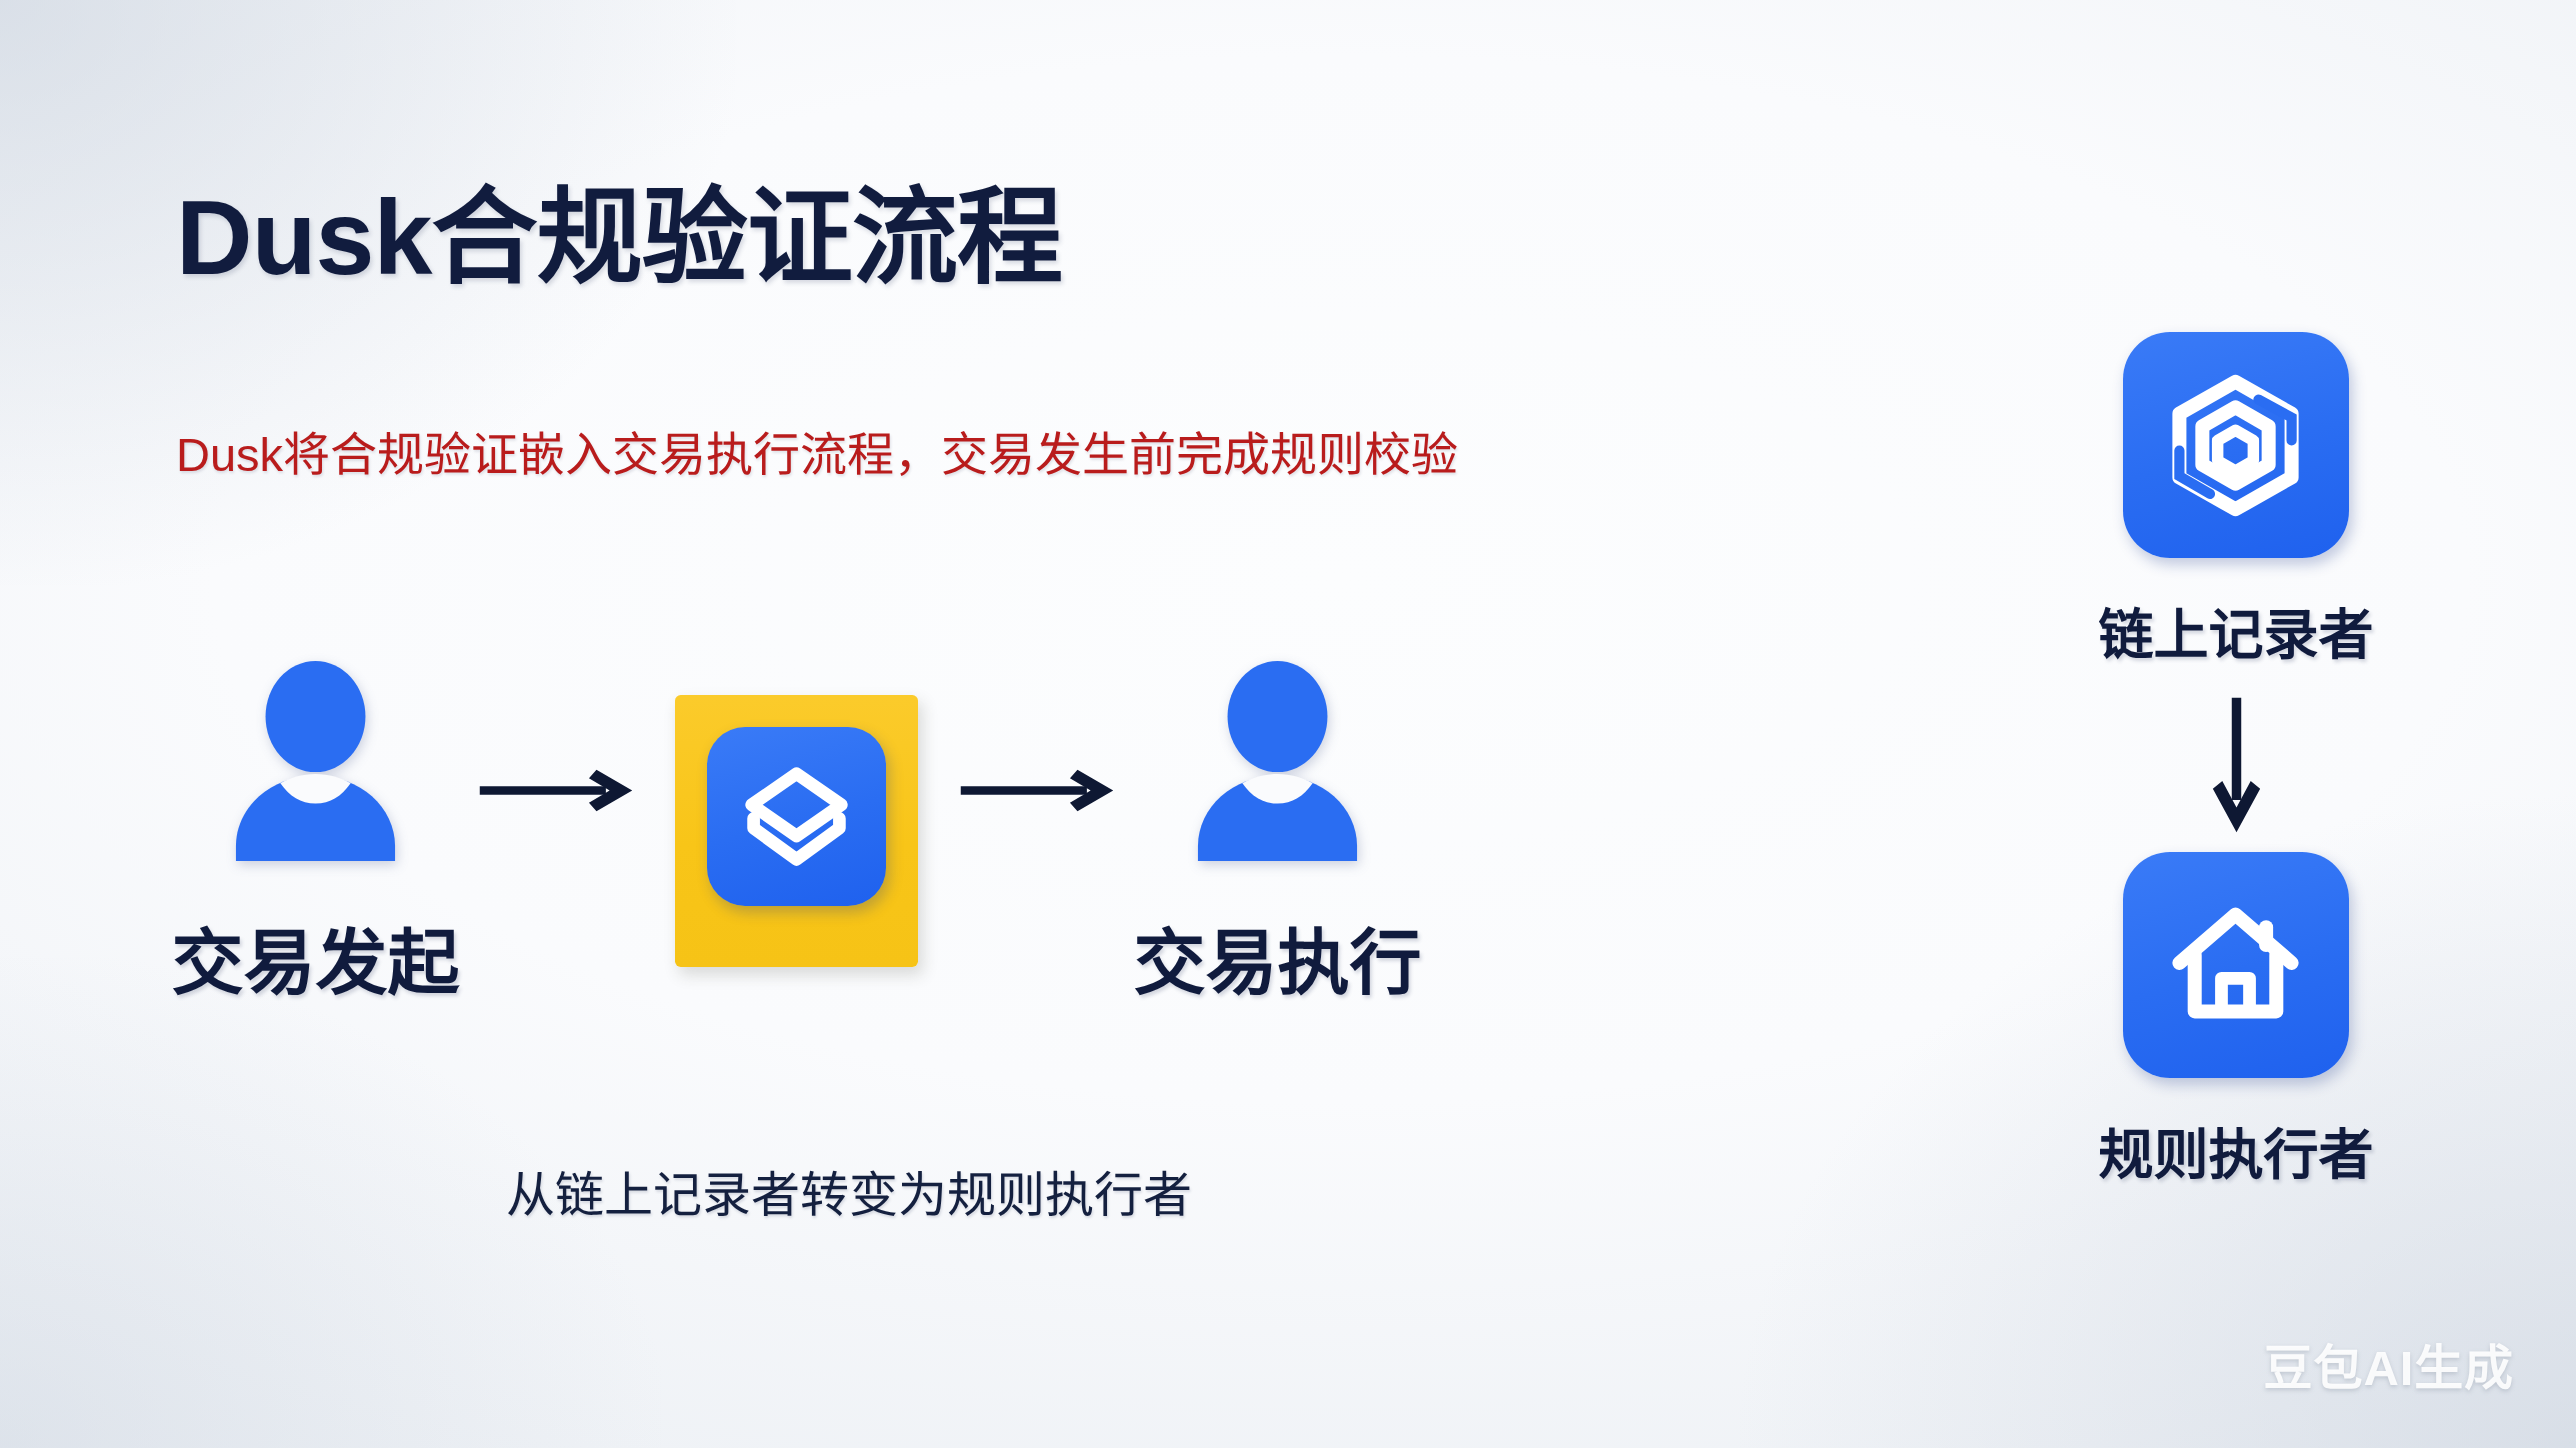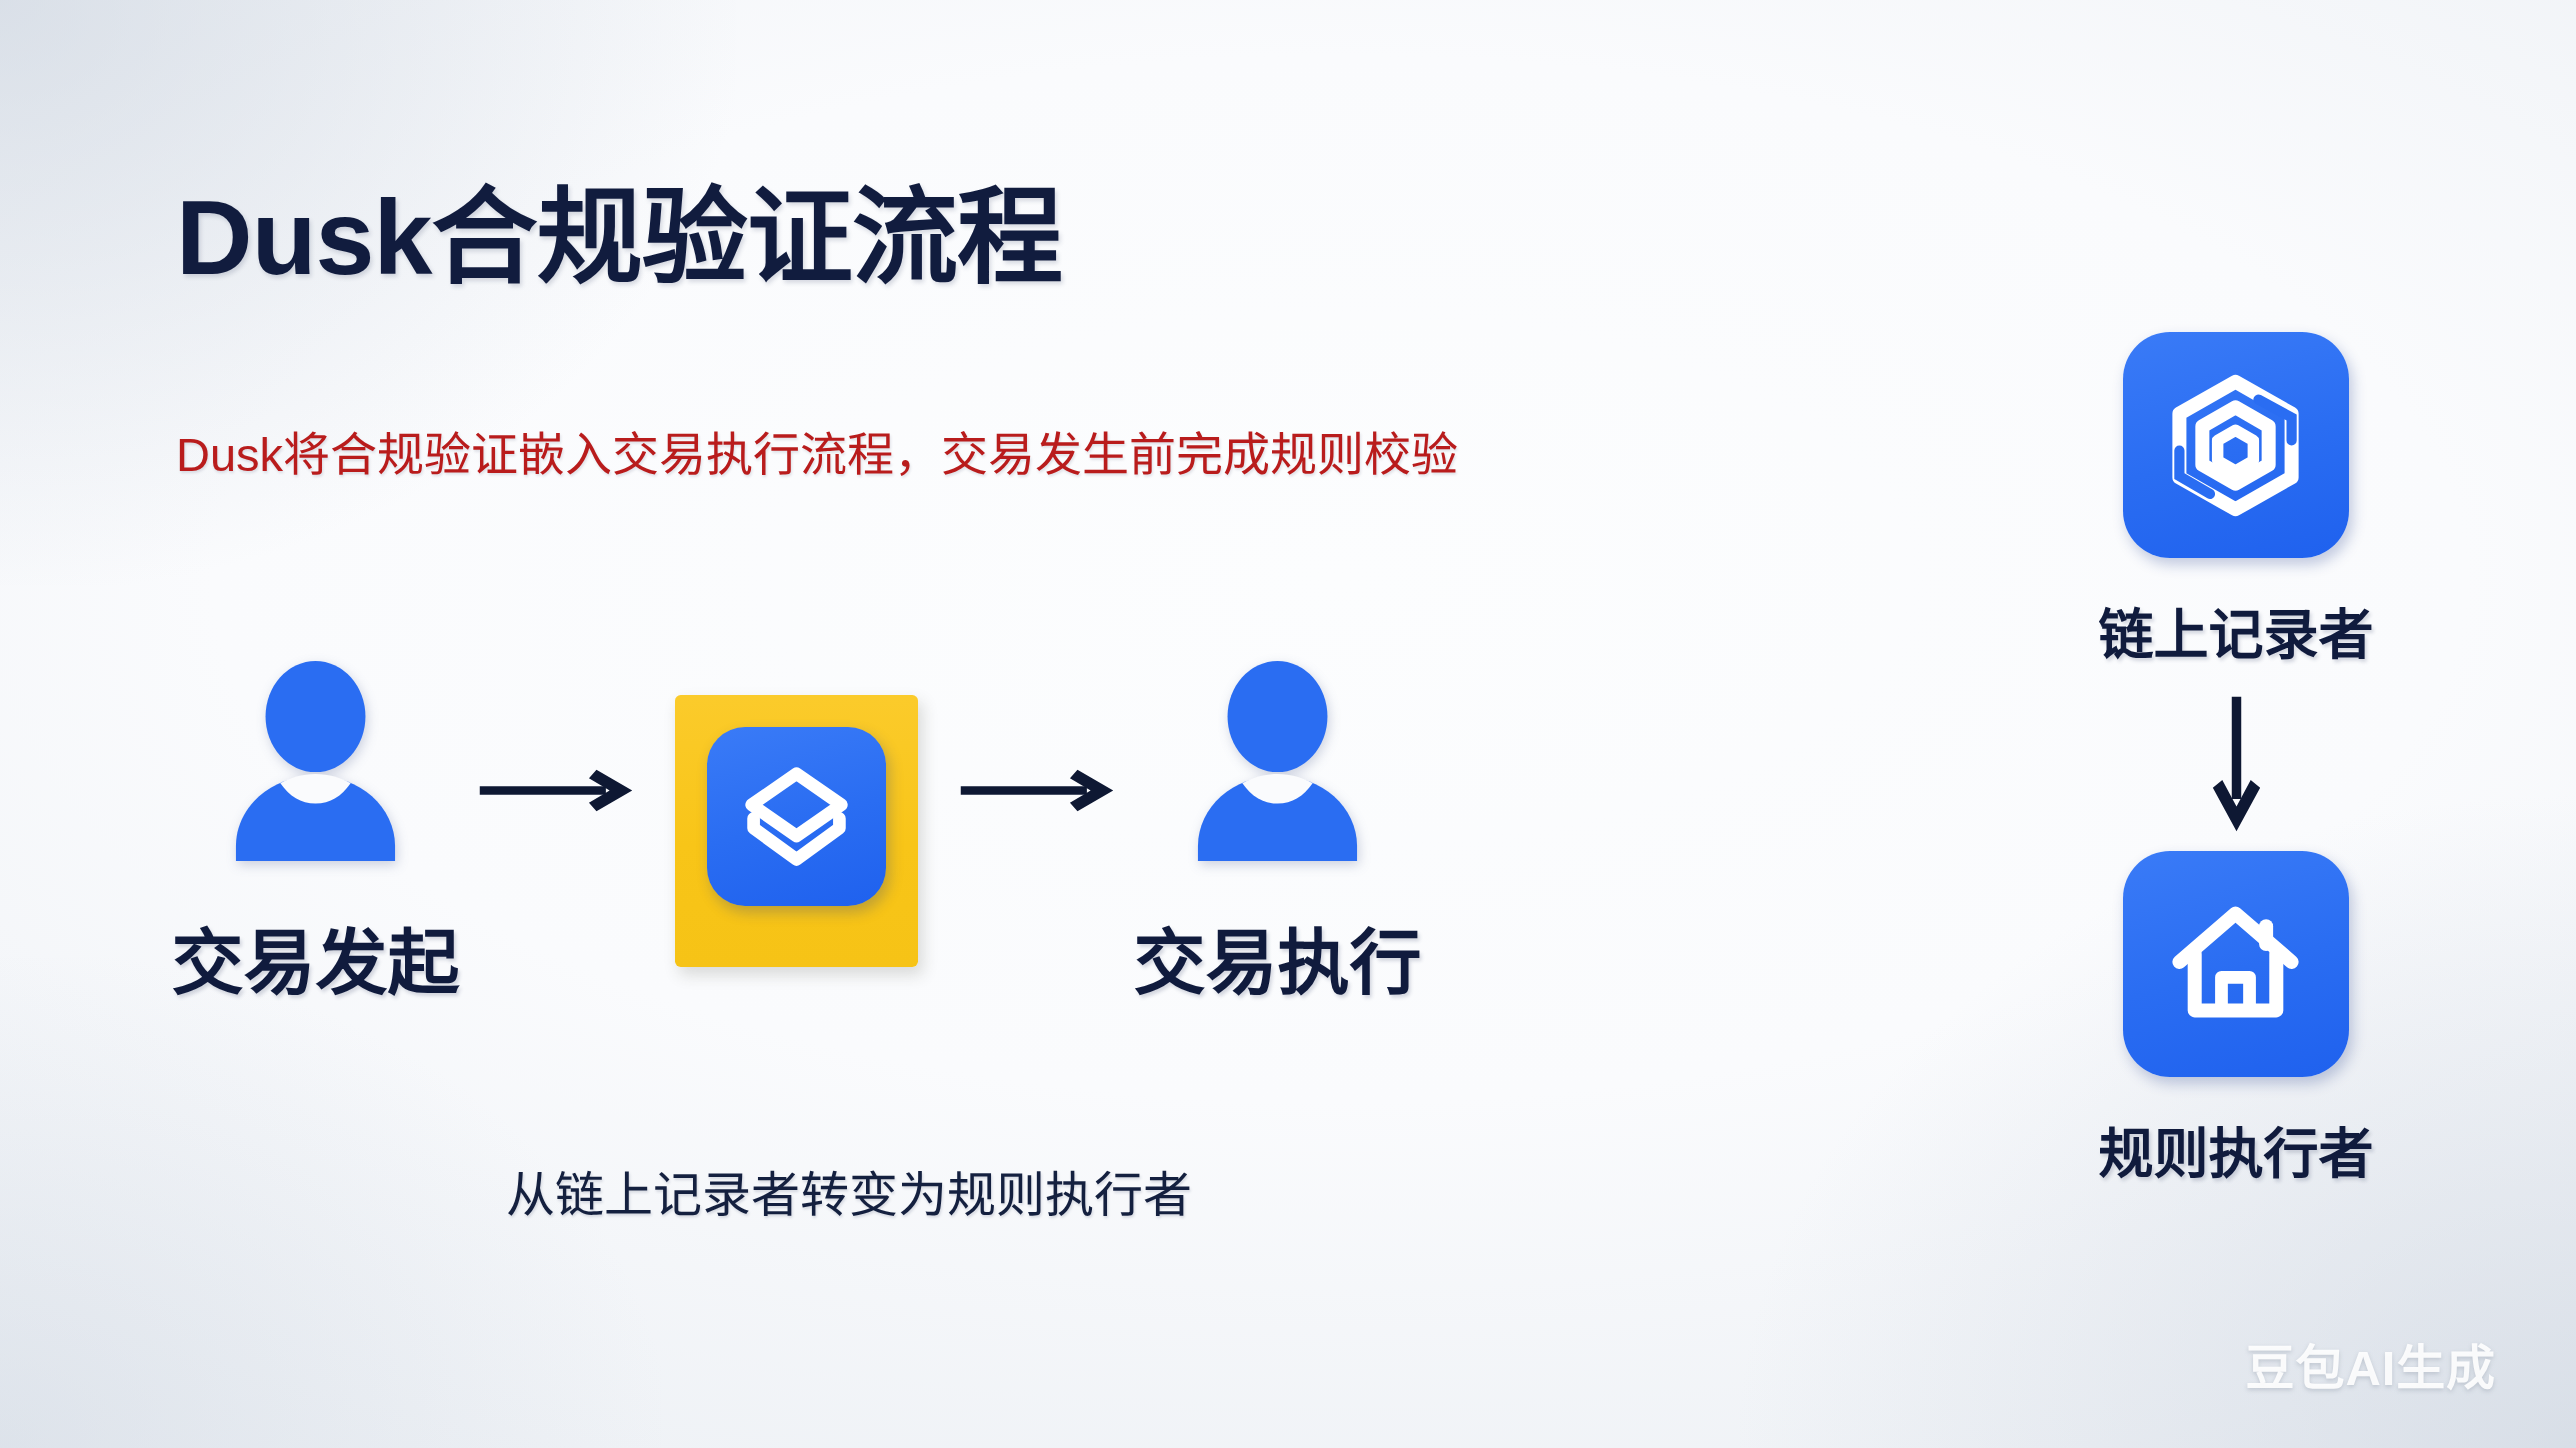--- a/index.html
+++ b/index.html
@@ -94,21 +94,21 @@
     text-shadow:0.9px 1.9px 2.8px rgba(40,52,86,.16);
     white-space:nowrap;
   }
 
   
   .role-column {
     position:absolute; left:1934px; top:332px;
     width:604px;
     display:flex; flex-direction:column; align-items:center;
   }
-  .role-item { display:flex; flex-direction:column; align-items:center; }
+  .role-item { display:flex; flex-direction:column; align-items:center;font-family:Liberation Mono, monospace; }
   .role-label {
     margin-top:32px;
     font-size:55px; font-weight:700; color:#101B3D;
     text-shadow:1.9px 2.8px 3.8px rgba(40,52,86,.18);
     white-space:nowrap;
   }
   .arrow-v {
     height:153px; width:85px;
     display:flex; align-items:center; justify-content:center;
     margin:17px 0 11.3px;
@@ -122,21 +122,21 @@
     box-shadow:3.8px 6.6px 13.2px rgba(30,60,140,.25);
   }
   .tile-lg { width:226px; height:226px; border-radius:47px; }
   .tile-md { width:179px; height:179px; border-radius:38px; }
 
   
   .person { filter:drop-shadow(2.8px 4.7px 5.7px rgba(40,60,120,.22)); }
 
   
   .watermark {
-    position:absolute; right:80px; bottom:49px;
+    position:absolute; right:62px; bottom:49px;
     font-size:49px; font-weight:700; letter-spacing:0.9px;
     color:rgba(255,255,255,.90);
     text-shadow:0 1.9px 4.7px rgba(140,150,165,.40);
     white-space:nowrap;
   }
 </style>
 </head>
 <body>
 
 <div class="sheen-tl"></div>

